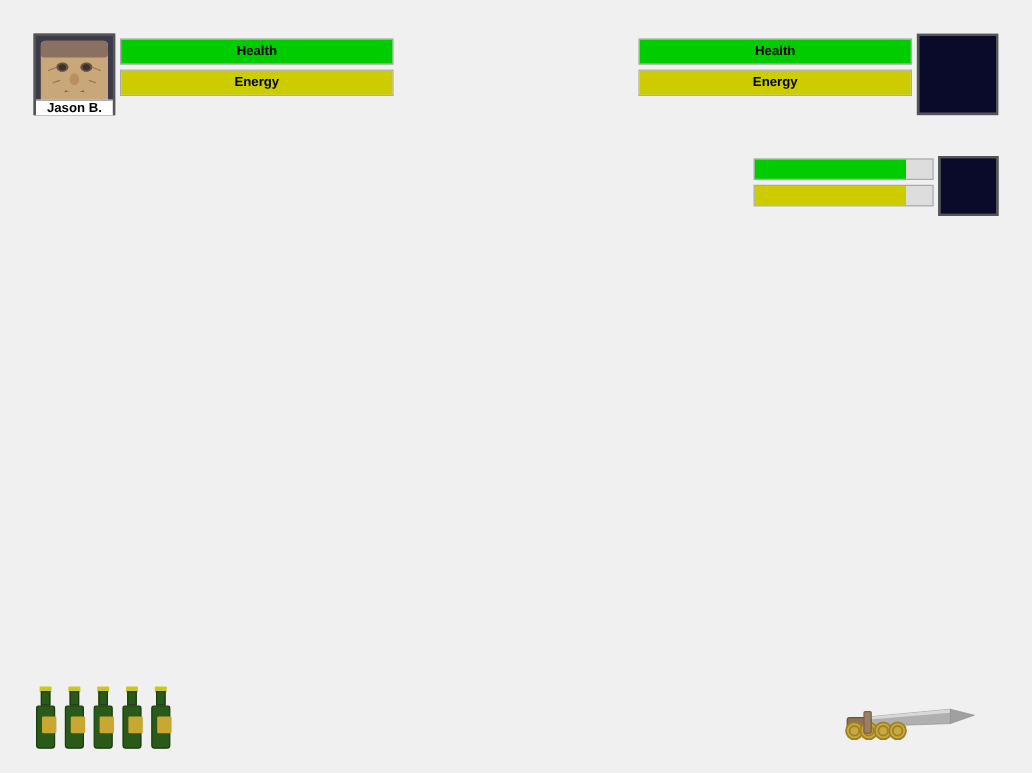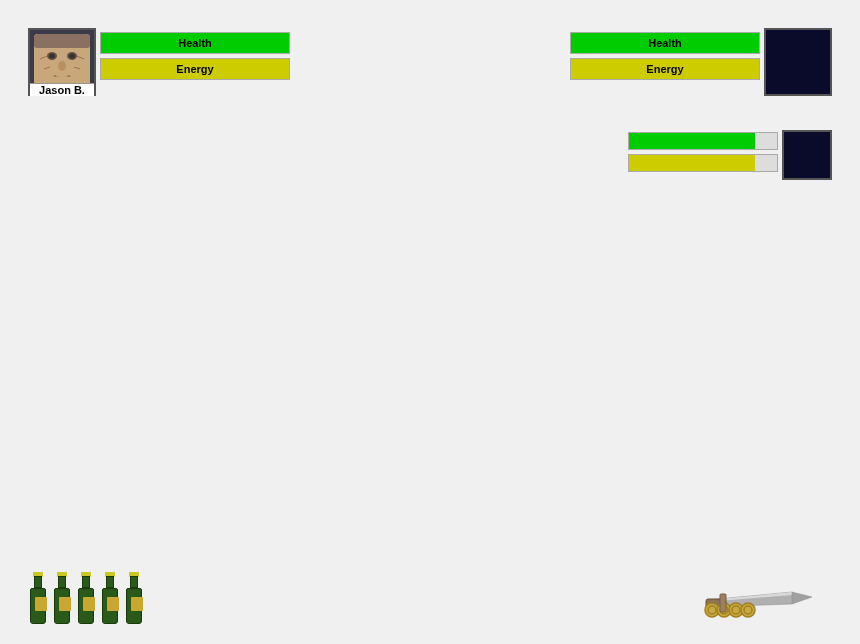--- a/index.html
+++ b/index.html
@@ -60,21 +60,21 @@
 
     .player-bars-left {
       display: flex;
       flex-direction: column;
       gap: 4px;
       padding-top: 4px;
     }
 
     .bar-container {
       position: relative;
-      width: 190px;
+      width: 228px;
       height: 22px;
       background: #ddd;
       border: 1px solid #aaa;
     }
 
     .bar-fill-health {
       height: 100%;
       background: #00cc00;
       width: 100%;
     }

